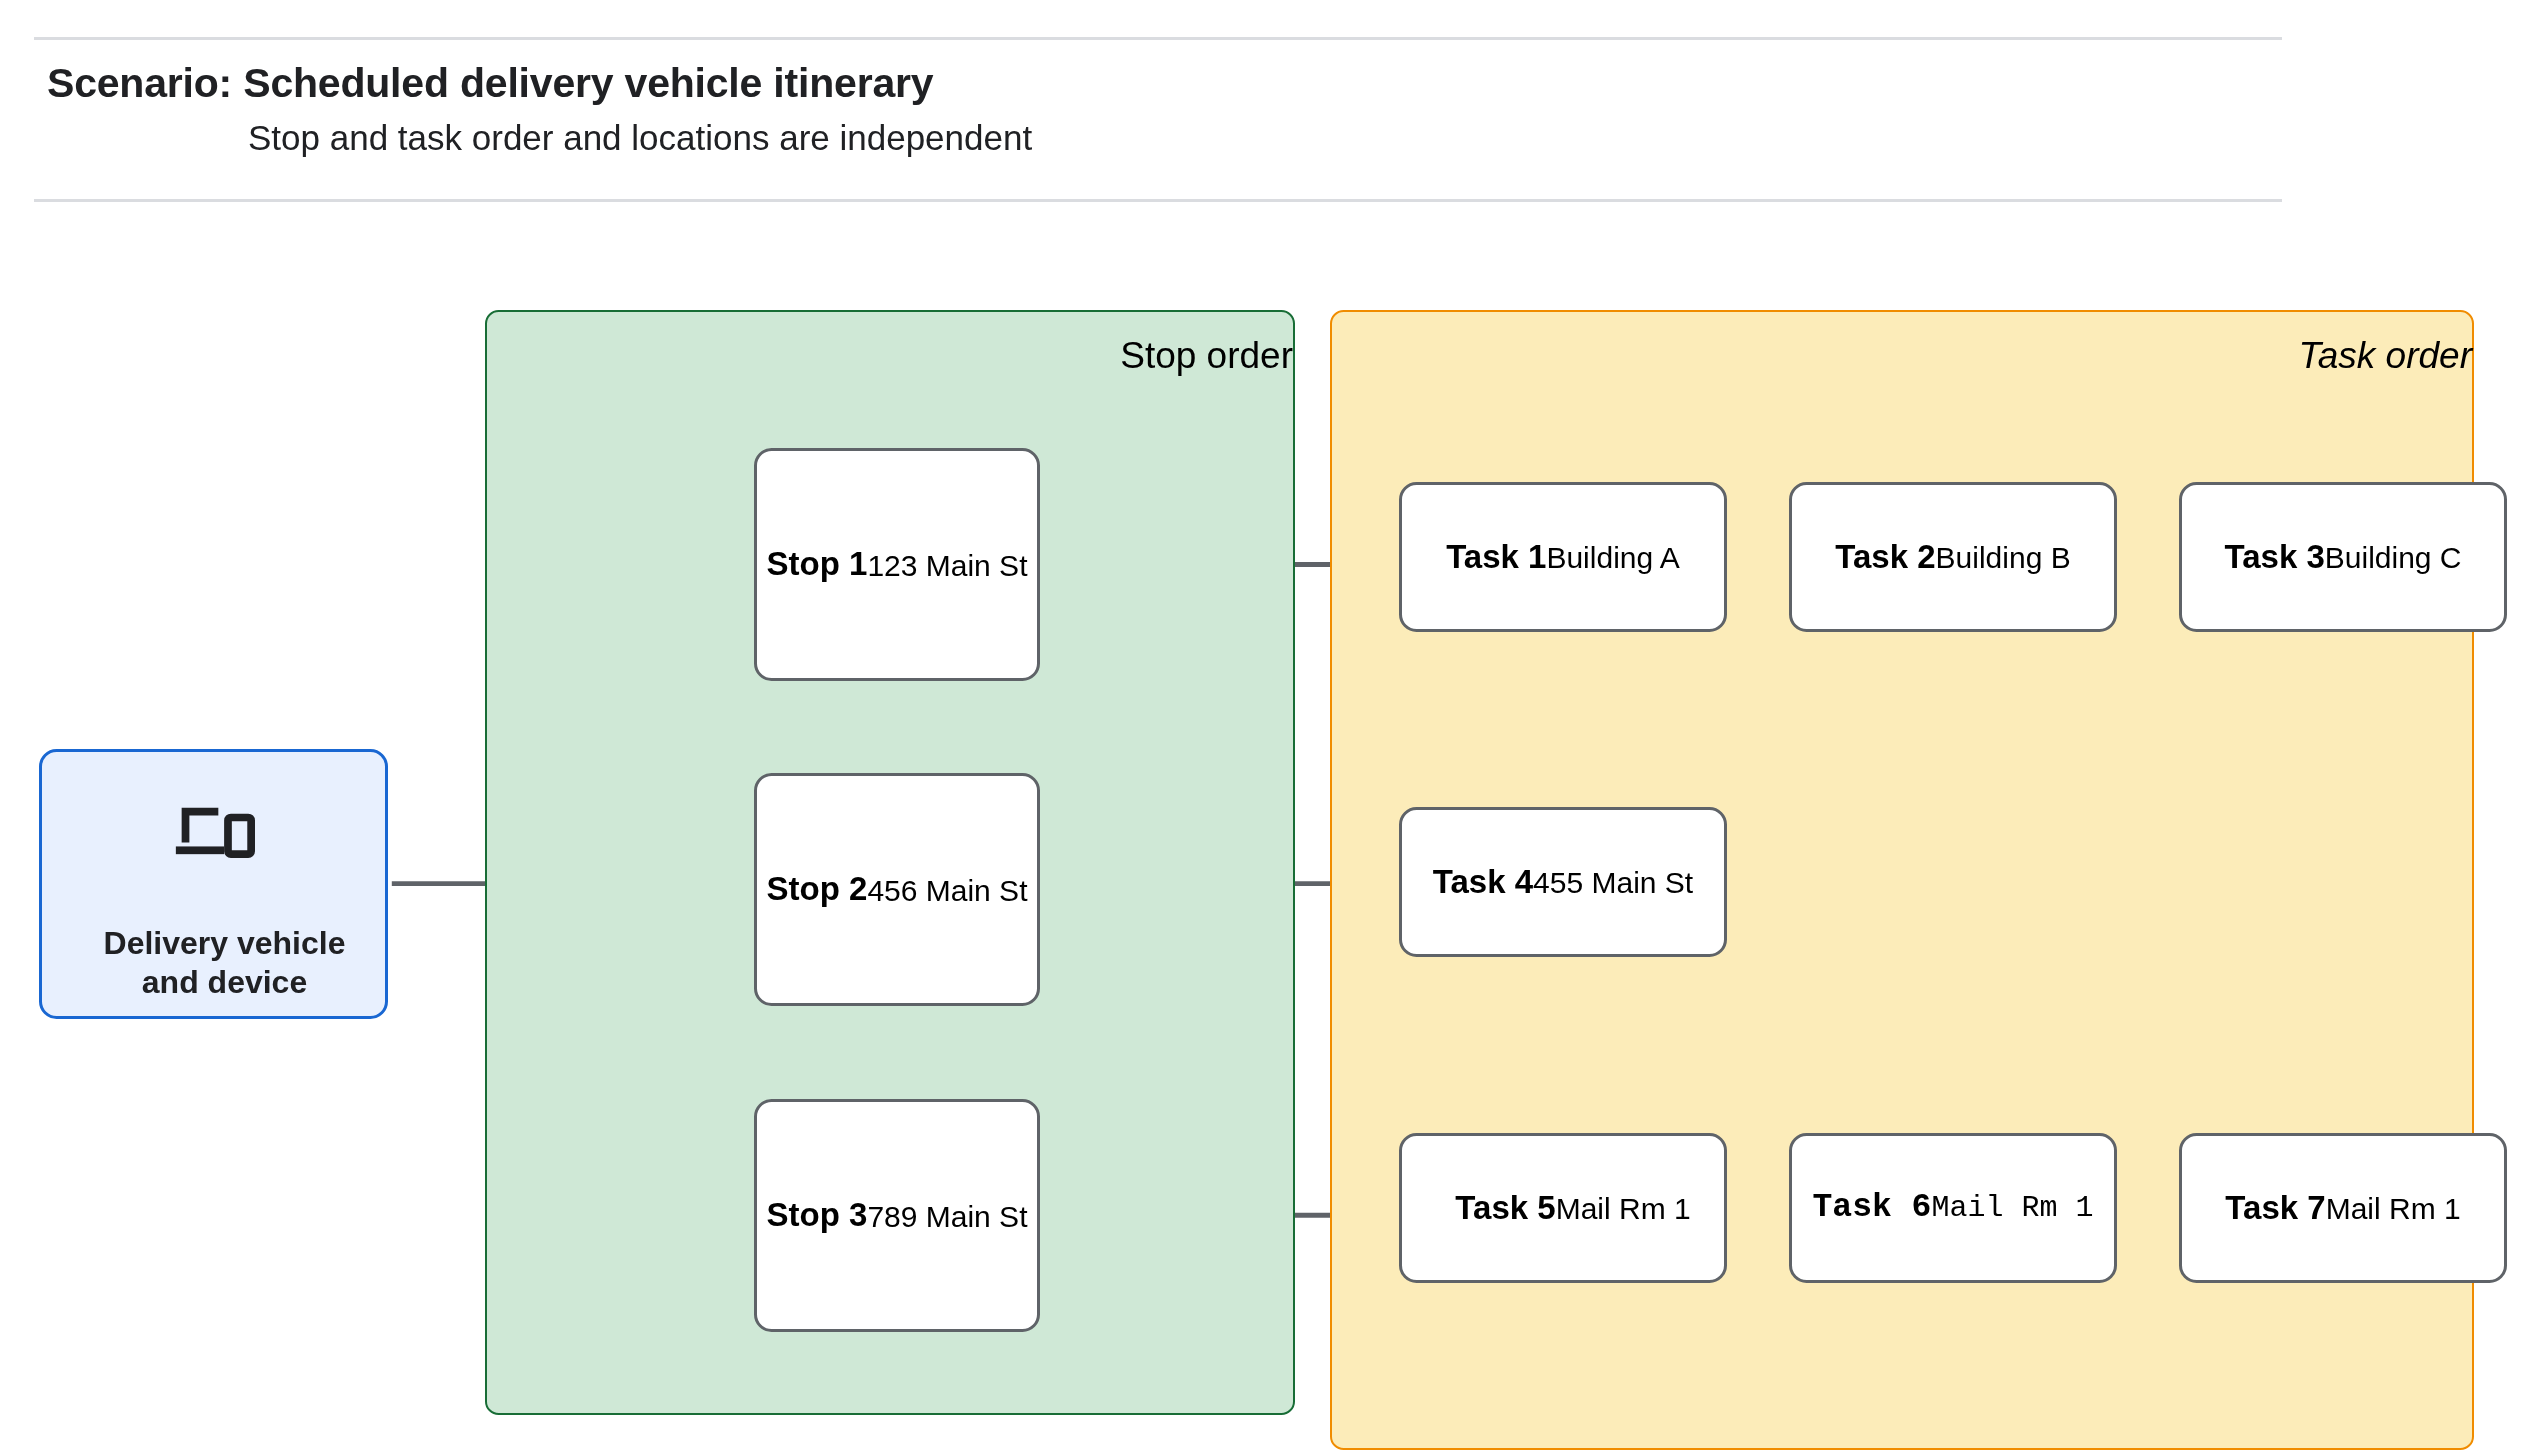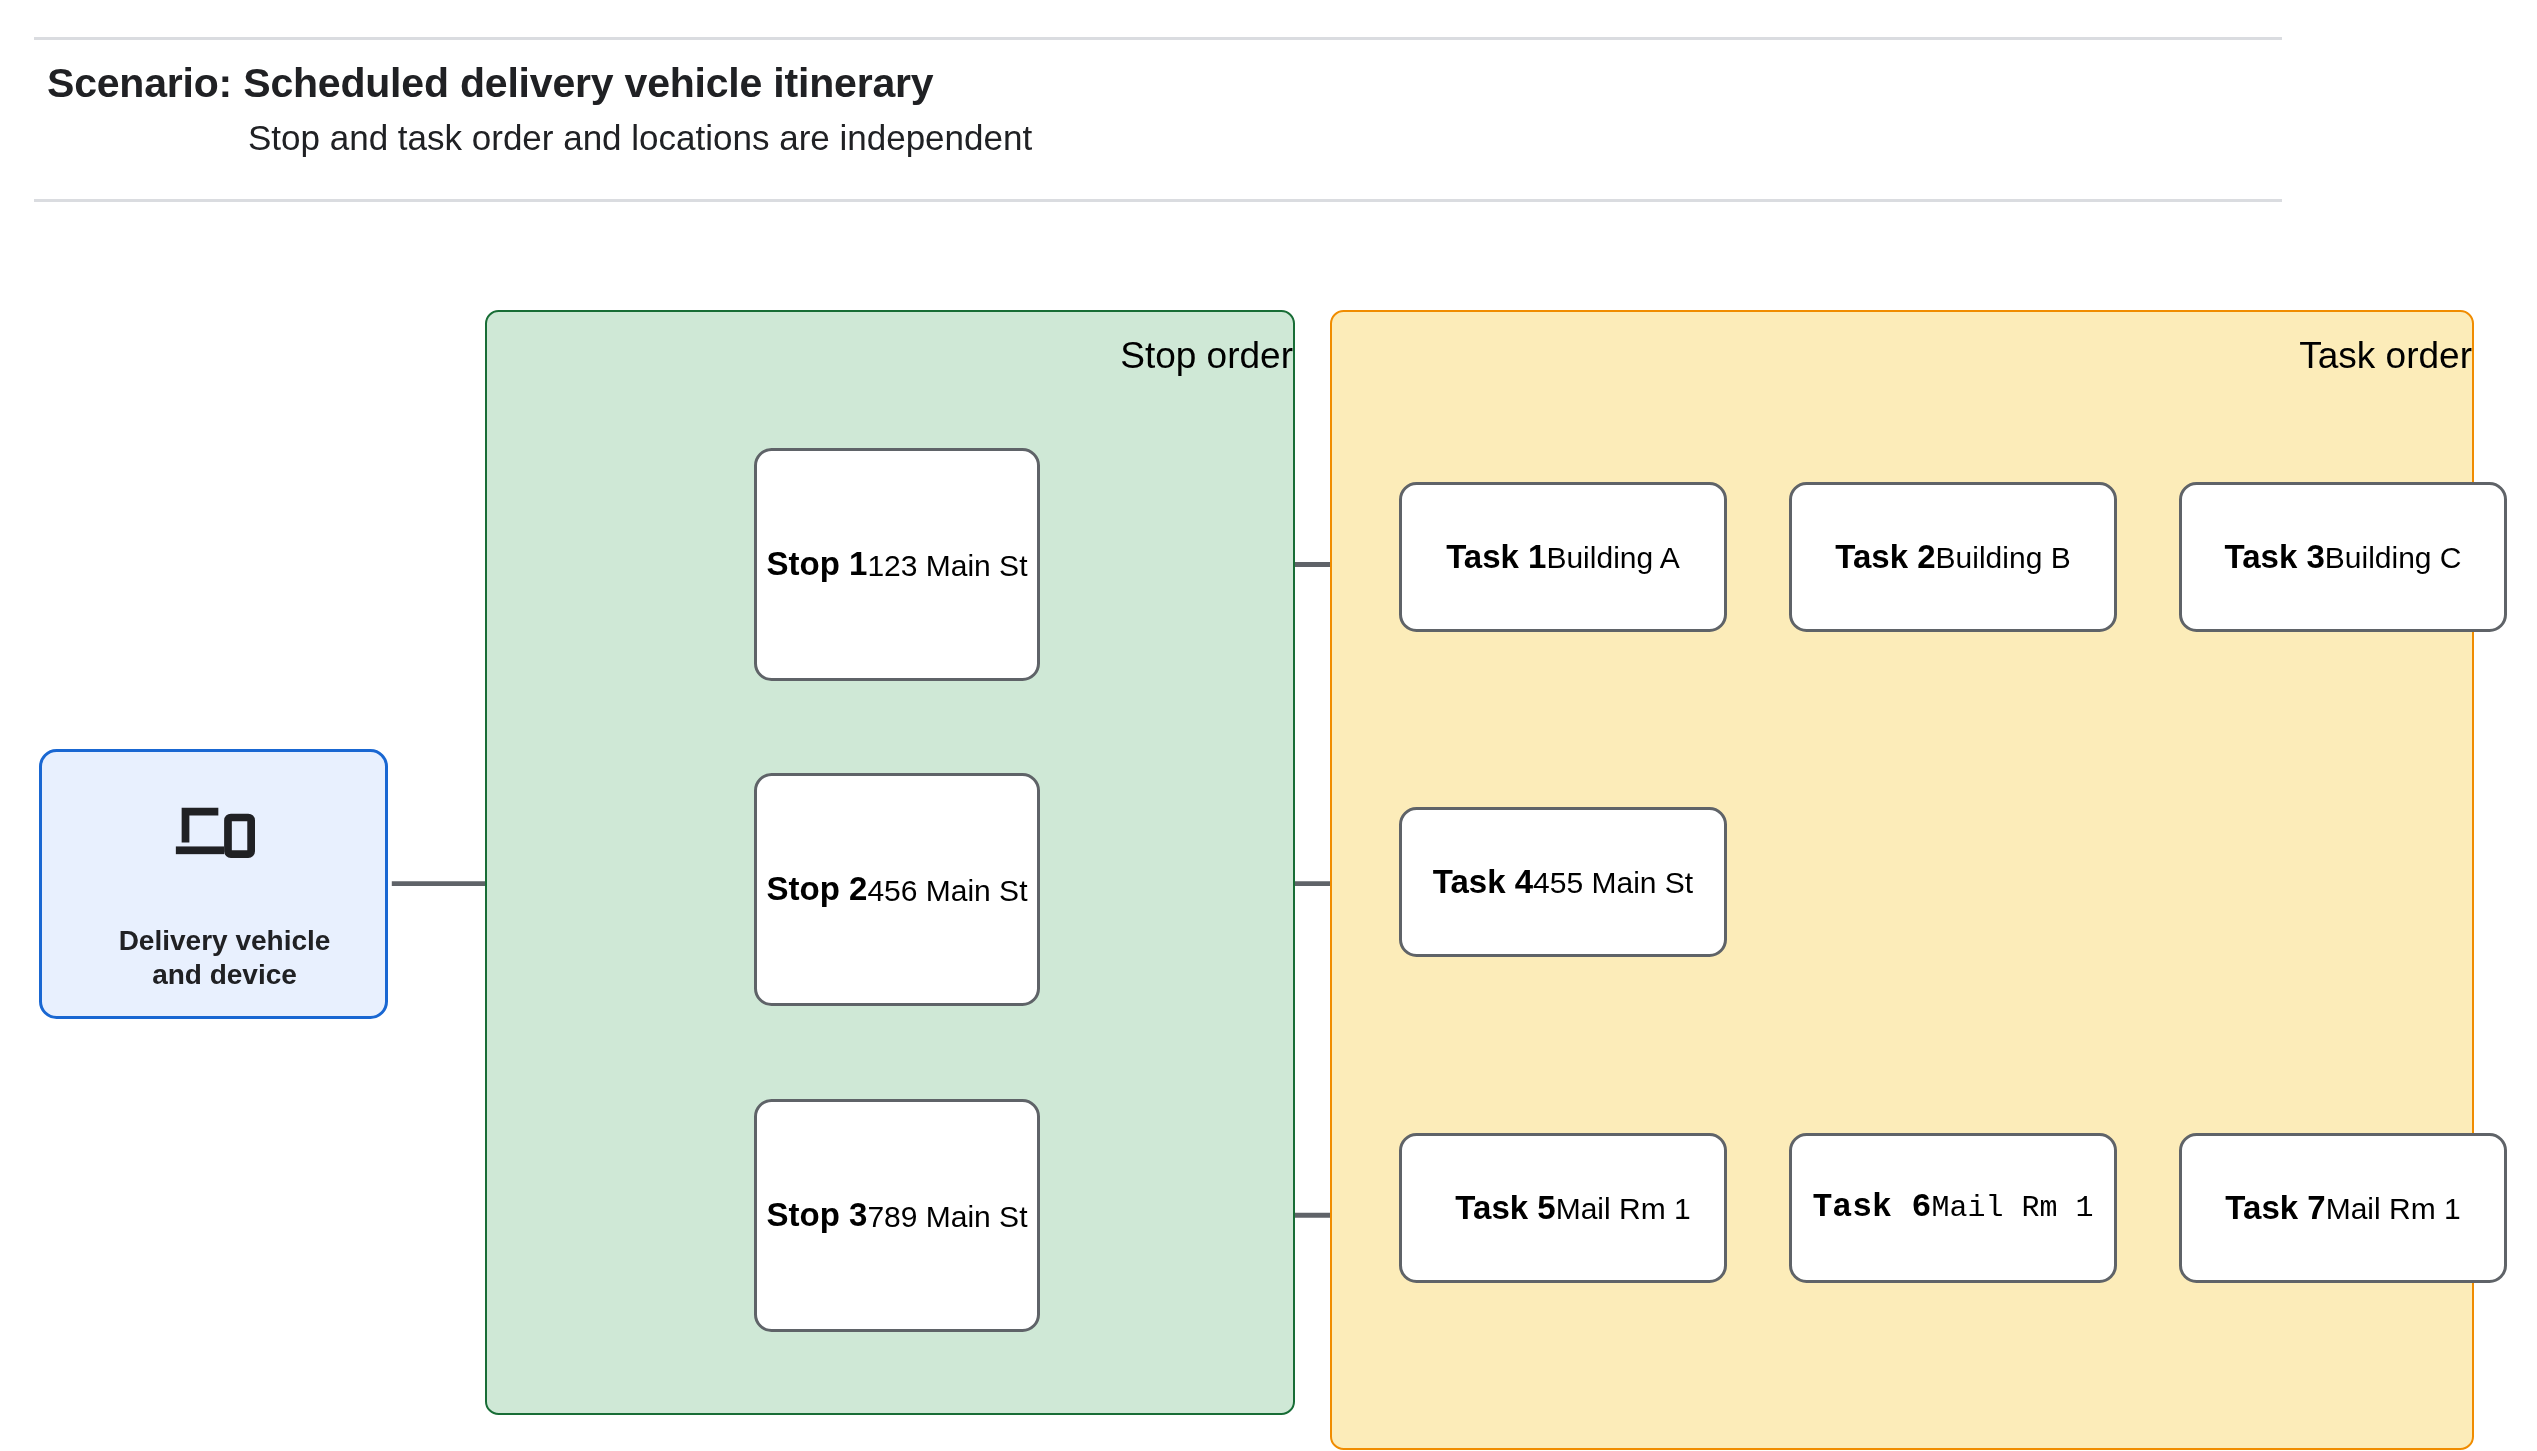--- a/index.html
+++ b/index.html
@@ -70,20 +70,21 @@
     background: #cfe8d6;
     border: 2.9px solid #186d36;
   }
   #task-order-panel {
     left: 1330px;
     top: 310px;
     width: 1144px;
     height: 1140px;
     background: #fcecb9;
     border: 2.9px solid #f08c00;
+    font-style: italic;
   }
   .group-title {
     position: absolute;
     top: 23px;
     left: 0;
     right: 0;
     text-align: right;
     font-size: 37px;
     font-weight: normal;
     color: #000000;
@@ -145,21 +146,21 @@
     border-radius: 17.5px;
     display: flex;
     flex-direction: column;
     align-items: center;
     justify-content: flex-start;
     padding-top: 50px;
   }
   #device-icon { width: 83px; height: 58px; display: block; }
   #device-label {
     margin-top: 64px;
-    font-size: 28px;
+    font-size: 32px;
     font-weight: bold;
     line-height: 1.22;
     text-align: center;
     color: #202124;
     margin-left: 22px;
   }
 </style>
 </head>
 <body>
 

